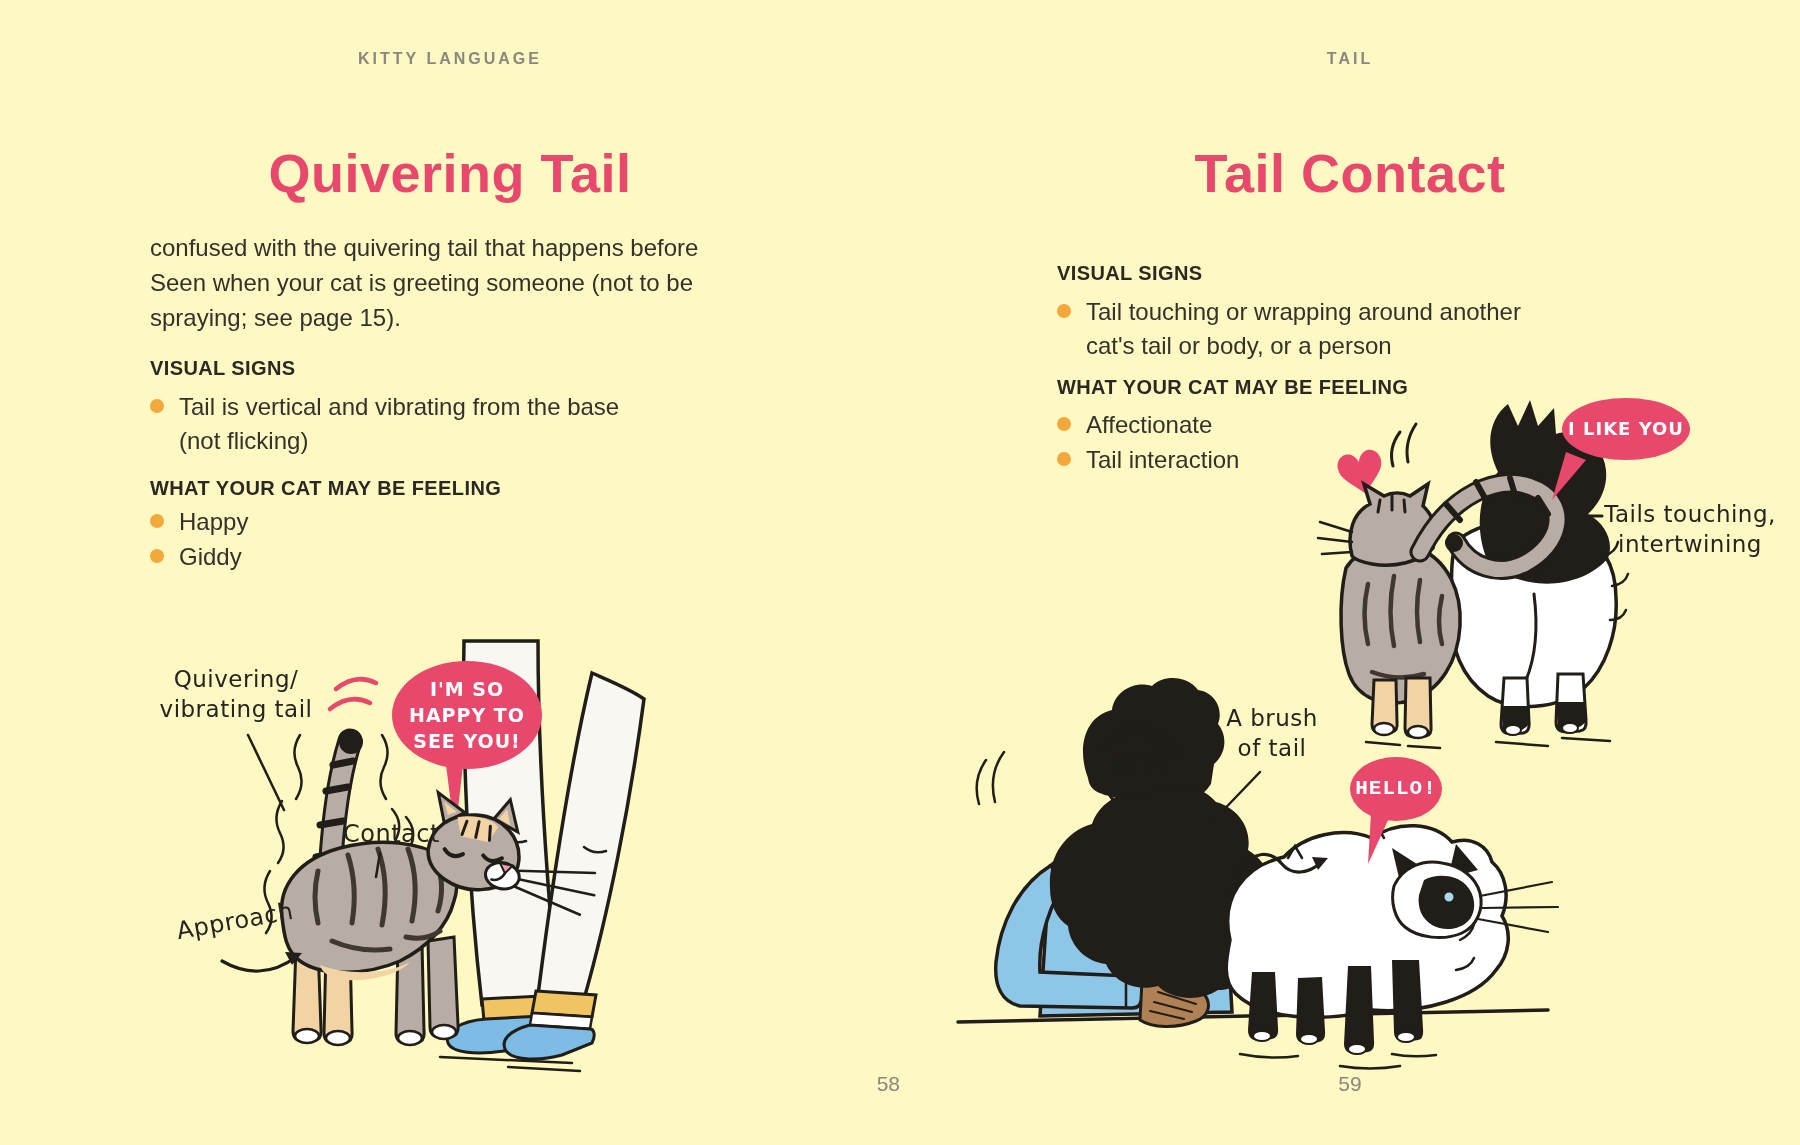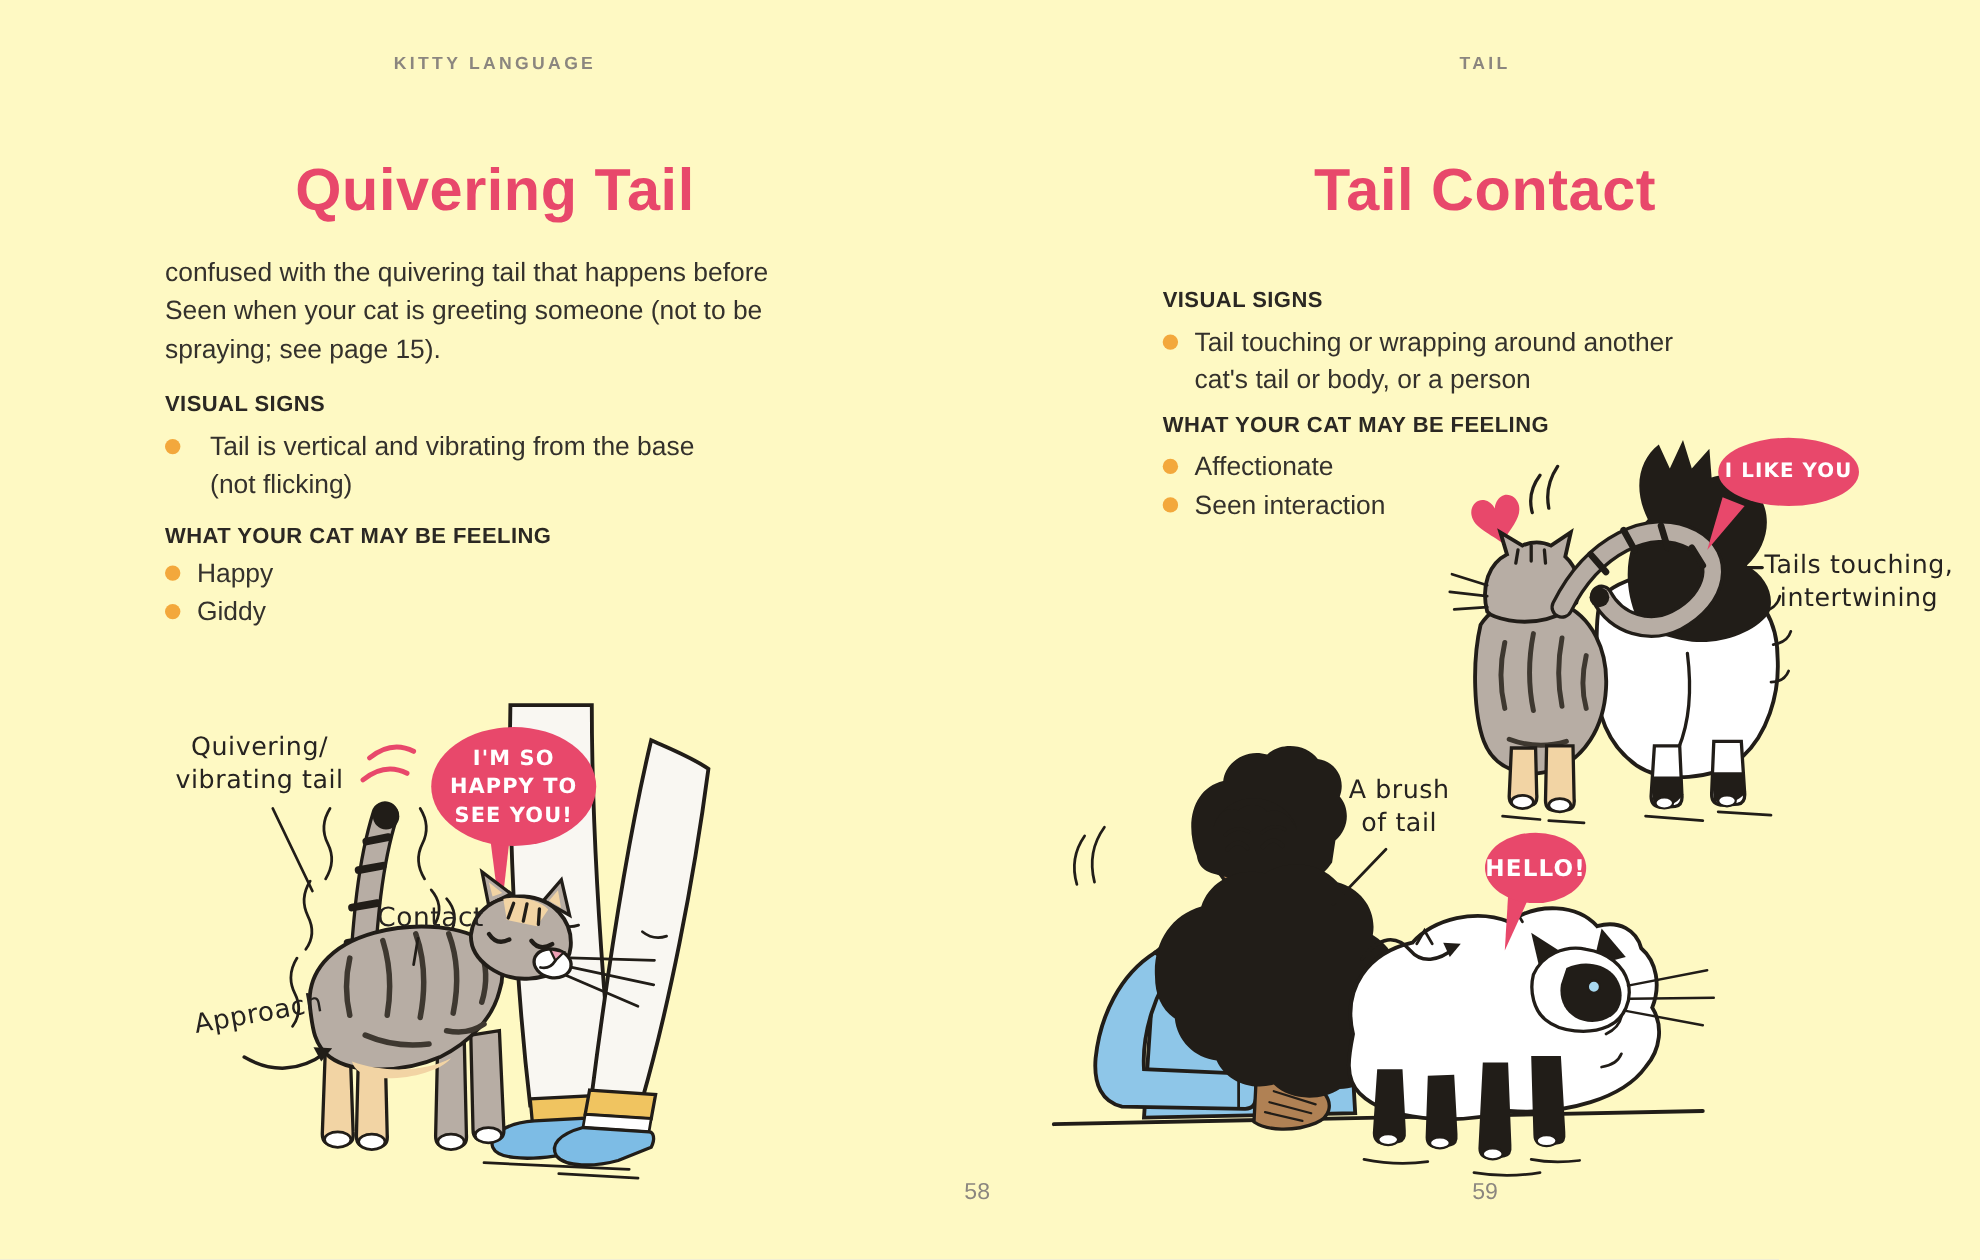--- a/index.html
+++ b/index.html
@@ -22,21 +22,21 @@
   .pn-left{left:0;text-align:right;} .pn-right{left:900px;}
   .illo{position:absolute;}
   .hand{position:absolute;font-family:"DejaVu Sans",sans-serif;font-size:23px;line-height:30px;
         color:#262320;text-align:center;letter-spacing:.5px;white-space:nowrap;}
   .bubble{position:absolute;background:#E8486B;border-radius:50%;color:#fff;text-align:center;
           font-family:"DejaVu Sans",sans-serif;font-weight:bold;}
   .bubble .bline{display:block;}
   .b-happy{left:392px;top:661px;width:150px;height:108px;font-size:19px;line-height:26px;
            letter-spacing:1px;padding-top:15px;box-sizing:border-box;}
   .b-like{left:1562px;top:398px;width:128px;height:62px;font-size:18px;line-height:62px;letter-spacing:1px;}
-  .b-hello{left:1350px;top:757px;width:92px;height:64px;font-size:21px;line-height:64px;letter-spacing:1px;}
+  .b-hello{left:1350px;top:757px;width:92px;height:64px;font-size:21px;line-height:64px;letter-spacing:1px;font-family:Liberation Mono, monospace;}
   .lbl-quiver{left:136px;top:664px;width:200px;}
   .lbl-curved{left:343px;top:819px;font-size:24px;}
   .lbl-approach{left:176px;top:906px;font-size:24px;transform:rotate(-10deg);}
   .lbl-tails{left:1588px;top:499px;width:204px;}
   .lbl-brush{left:1214px;top:703px;width:116px;}
 </style>
 </head>
 <body>
 
 <div class="spread">
@@ -44,21 +44,21 @@
   <div class="running-head rh-left">KITTY LANGUAGE</div>
   <h1 class="page-title t-left" style="margin:0;position:absolute;">Quivering Tail</h1>
 
   <div class="col col-left intro">
     <div>confused with the quivering tail that happens before</div>
     <div>Seen when your cat is greeting someone (not to be</div>
     <div>spraying; see page 15).</div>
   </div>
 
   <div class="sec-head" style="left:150px;top:357px;">VISUAL SIGNS</div>
-  <div class="bullet" style="left:150px;top:390px;gap:12px;">
+  <div class="bullet" style="left:150px;top:390px;">
     <span class="dot"></span>
     <span class="btext">
       <span style="display:block">Tail is vertical and vibrating from the base</span>
       <span style="display:block">(not flicking)</span>
     </span>
   </div>
 
   <div class="sec-head" style="left:150px;top:477px;">WHAT YOUR CAT MAY BE FEELING</div>
   <div class="bullet" style="left:150px;top:505px;">
     <span class="dot"></span>
@@ -81,21 +81,21 @@
     </span>
   </div>
 
   <div class="sec-head" style="left:1057px;top:376px;">WHAT YOUR CAT MAY BE FEELING</div>
   <div class="bullet" style="left:1057px;top:408px;">
     <span class="dot"></span>
     <span class="btext">Affectionate</span>
   </div>
   <div class="bullet" style="left:1057px;top:443px;">
     <span class="dot"></span>
-    <span class="btext">Seen interaction</span>
+    <span class="btext">Tail interaction</span>
   </div>
 
   <svg class="illo" style="left:110px;top:585px;" width="600" height="540" viewBox="0 0 600 540">
 
     <g>
       <path d="M354,56 C352,160 358,300 372,420 L448,416 C436,290 428,160 428,56 Z" fill="#F9F7F2" stroke="#211D18" stroke-width="3.5"></path>
       <path d="M482,88 C500,96 520,104 534,114 C520,220 498,330 474,414 L428,410 C442,300 460,180 482,88 Z" fill="#F9F7F2" stroke="#211D18" stroke-width="3.5"></path>
       <path d="M392,252 q12,8 24,4 M474,262 q10,8 22,4" fill="none" stroke="#211D18" stroke-width="2.5" stroke-linecap="round"></path>
       <path d="M372,414 L450,410 L452,432 L374,436 Z" fill="#F0C460" stroke="#211D18" stroke-width="3"></path>
       <path d="M376,434 C348,436 334,448 338,458 C342,468 366,470 394,466 L450,458 C456,446 454,434 450,430 Z" fill="#7DBCE5" stroke="#211D18" stroke-width="3"></path>

